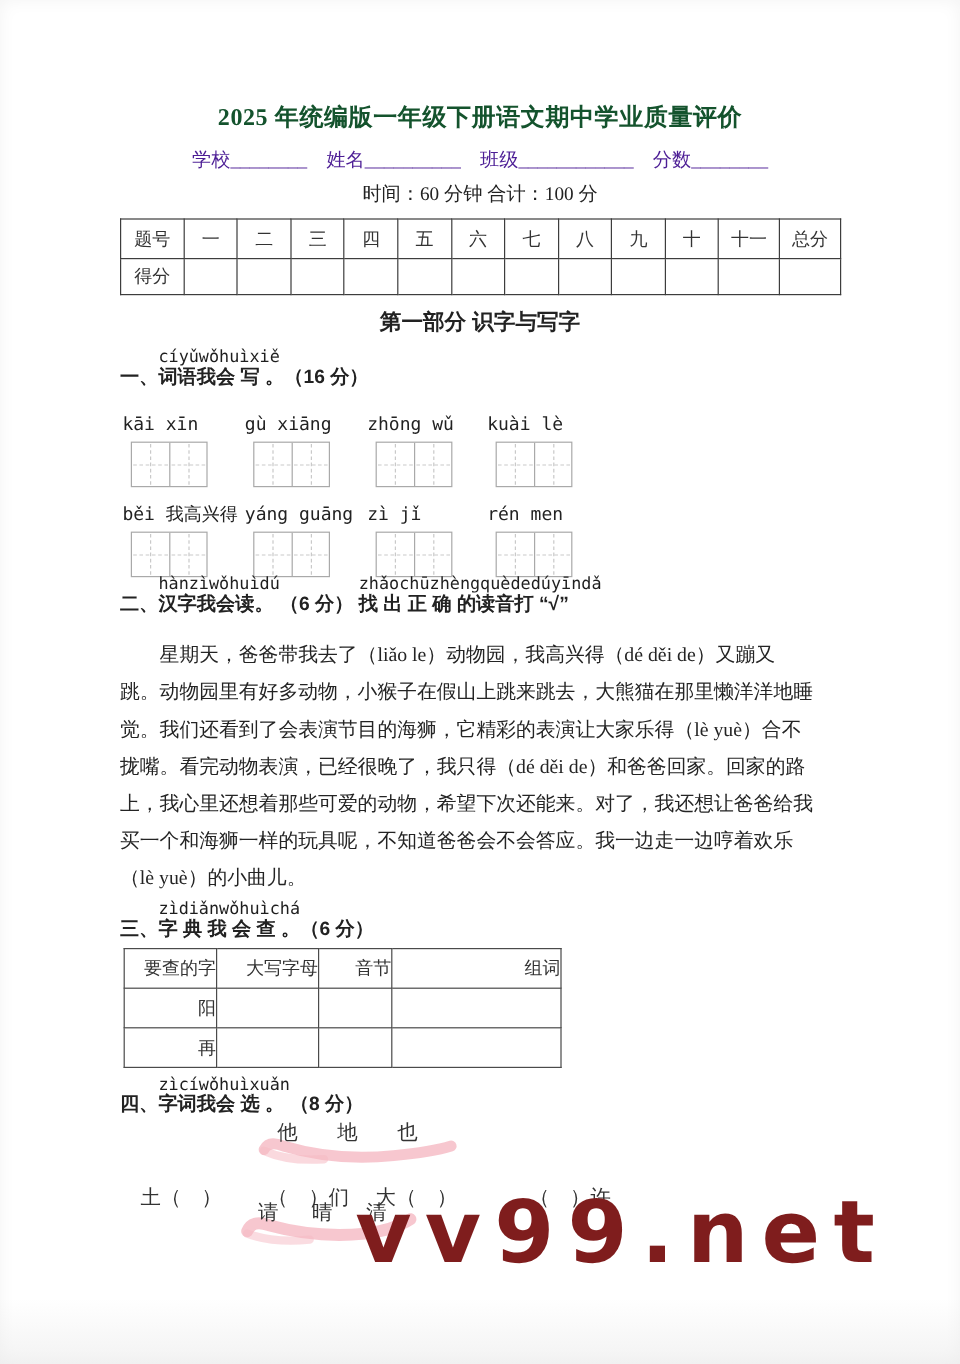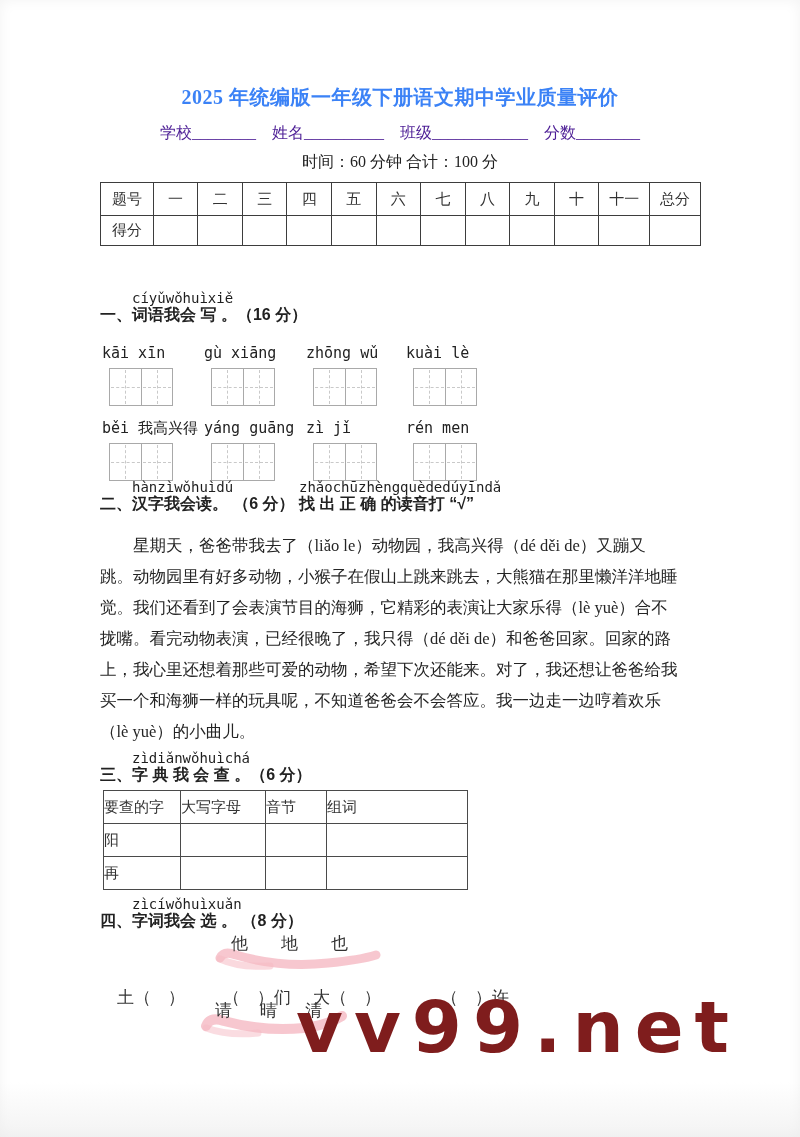--- a/index.html
+++ b/index.html
@@ -9,21 +9,21 @@
     margin:0 auto;
     background:#ffffff;
     font-family:"Liberation Serif","DejaVu Serif",serif;
     color:#2b2b2b;
     overflow:hidden;
     box-shadow:inset 0 0 14px rgba(0,0,0,0.05);
   }
   .abs{position:absolute;}
   .centerline{left:0;width:800px;text-align:center;}
 
-  .title{font-size:20px;font-weight:600;letter-spacing:.5px;color:#3b82f6;}
+  .title{font-size:20px;font-weight:600;letter-spacing:.5px;color:#14532d;}
   .info-line{font-size:16px;color:#4c1d95;}
   .info-line .fld{margin:0 6px;}
   .time-line{font-size:16px;color:#222;}
 
   table{border-collapse:collapse;}
   .score-table{left:100px;top:182px;width:601px;}
   .score-table td{
     border:1px solid #3d3d3d;text-align:center;
     font-size:15px;color:#333;padding:0;font-family:Liberation Serif, serif;
   }
@@ -48,21 +48,21 @@
   .tzg{display:flex;width:62px;height:36px;border:1px solid #a9a9a9;margin-left:7px;background:#fff;}
   .tzg .cell{position:relative;flex:1;}
   .tzg .cell + .cell{border-left:1px solid #a9a9a9;}
   .tzg .cell::before{content:"";position:absolute;left:50%;top:1px;bottom:1px;border-left:1px dashed #c9c9c9;}
   .tzg .cell::after{content:"";position:absolute;top:50%;left:1px;right:1px;border-top:1px dashed #c9c9c9;}
 
   .passage{left:100px;top:530px;width:604px;font-size:16.5px;color:#242424;}
   .passage .pline{line-height:31px;white-space:pre-wrap;}
 
   .dict-table{left:103px;top:790px;}
-  .dict-table td{border:1px solid #4a4a4a;text-align:left;font-size:15px;color:#333;height:32px;padding:0;}
+  .dict-table td{border:1px solid #4a4a4a;text-align:right;font-size:15px;color:#333;height:32px;padding:0;}
   .dict-table td.c1{width:76px;}
   .dict-table td.c2{width:84px;}
   .dict-table td.c3{width:60px;}
   .dict-table td.c4{width:140px;}
 
   .hanzi-row{display:flex;font-size:17px;color:#333;}
   .fill-row{left:100px;top:966px;font-size:17px;color:#333;white-space:pre;}
   .fill-row .fitem{display:inline-block;}
 
   .swoosh{pointer-events:none;}
@@ -120,20 +120,21 @@
       <td></td>
           <td></td>
       <td></td>
           <td></td>
       <td></td>
           <td></td>
     </tr>
   </tbody>
     </table>
 
+  <div class="abs centerline part-heading" style="top:256px;">第一部分  识字与写字</div>
 
   <div class="abs sec" style="left:100px;top:293px;">
     <span class="num">一、</span>
     <span class="stack">
       <span class="py">cíyǔwǒhuìxiě</span>
       <span class="hz">词语我会 写 。</span>
     </span>
     <span class="score">（16 分）</span>
   </div>
 

